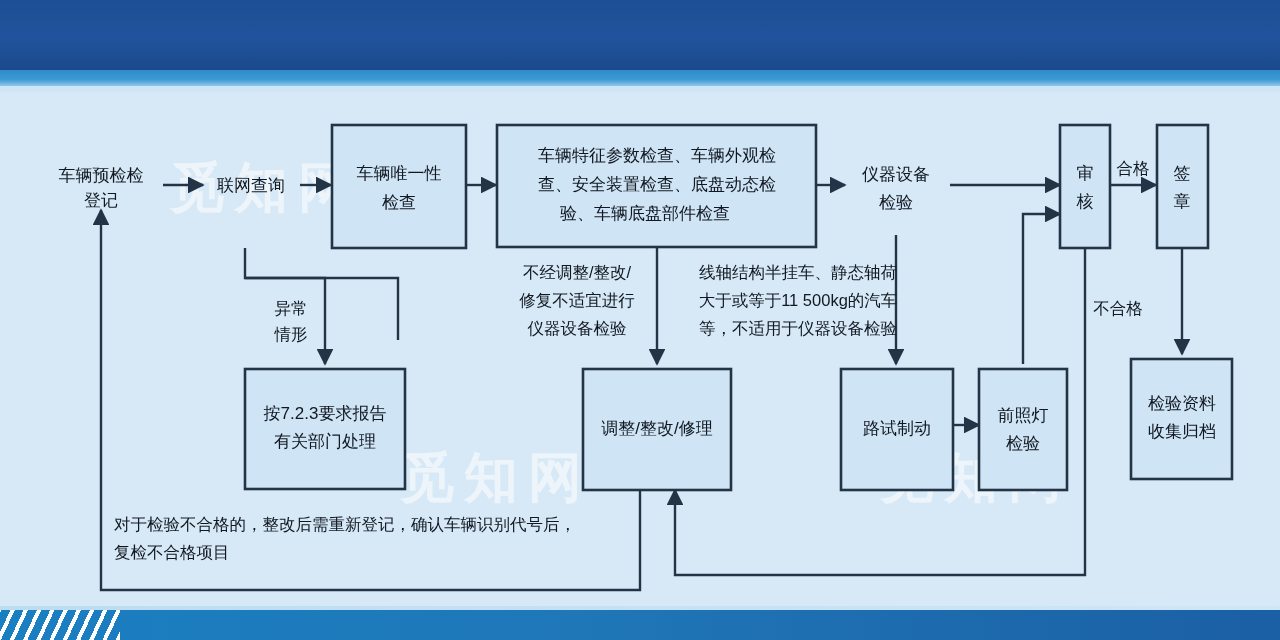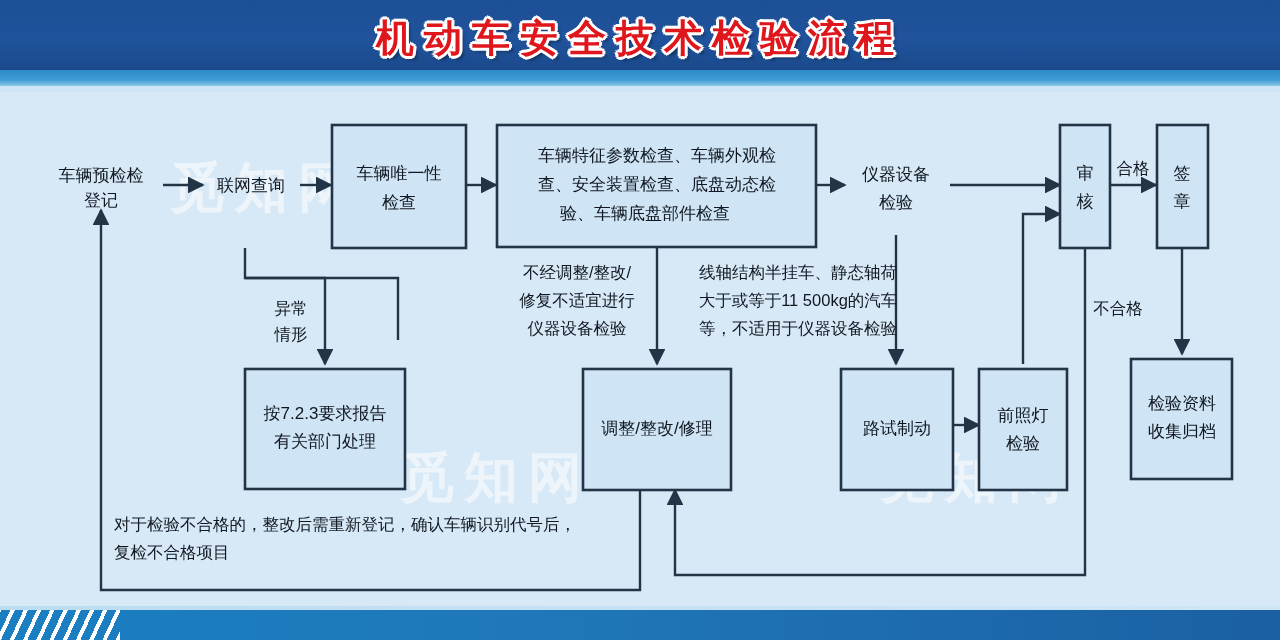--- a/index.html
+++ b/index.html
@@ -82,21 +82,20 @@
   .ln{stroke:#243447;stroke-width:2.4;fill:none;}
 </style>
 </head>
 <body>
 
 <div id="page">
 
   <div class="header-band"></div>
   <div class="header-strip"></div>
   <div class="header-strip2"></div>
-  <div class="title">机动车安全技术检验流程</div>
 
   <div class="wm" style="left:170px;top:140px;">觅知网</div>
   <div class="wm" style="left:400px;top:430px;">觅知网</div>
   <div class="wm" style="left:880px;top:430px;">觅知网</div>
 
   <svg id="flow" viewBox="0 0 1280 500">
     <defs>
       <marker id="arw" viewBox="0 0 10 10" refX="9" refY="5" markerWidth="7" markerHeight="7" orient="auto-start-reverse">
         <path d="M 0 0 L 10 5 L 0 10 z" fill="#243447"></path>
       </marker>

